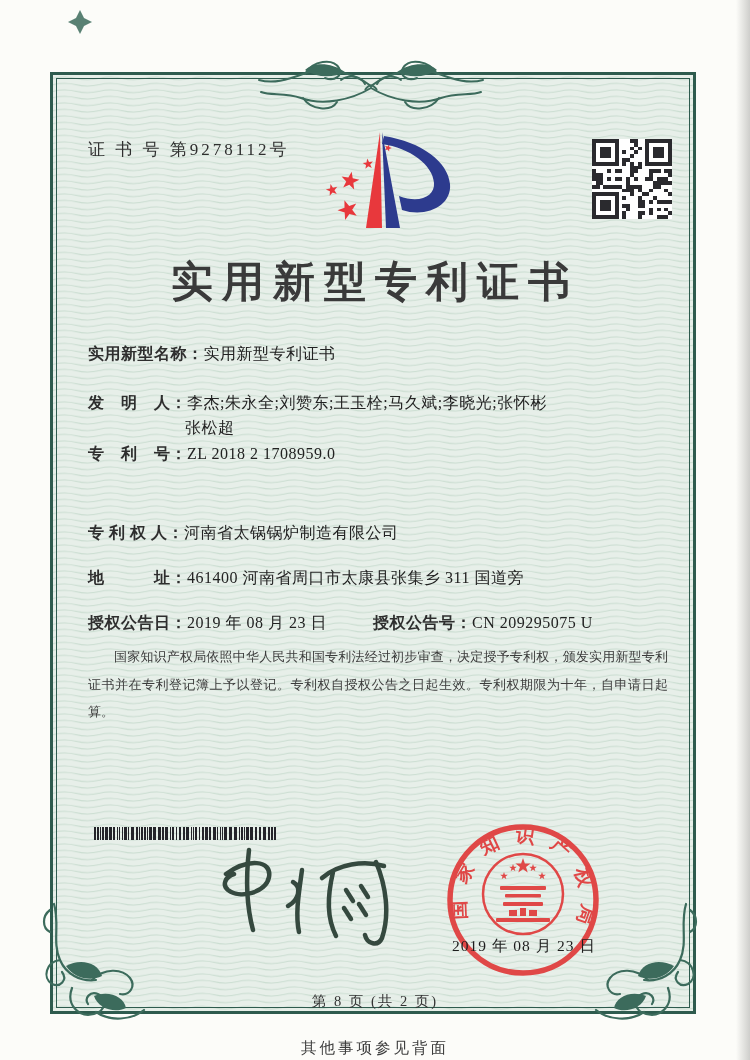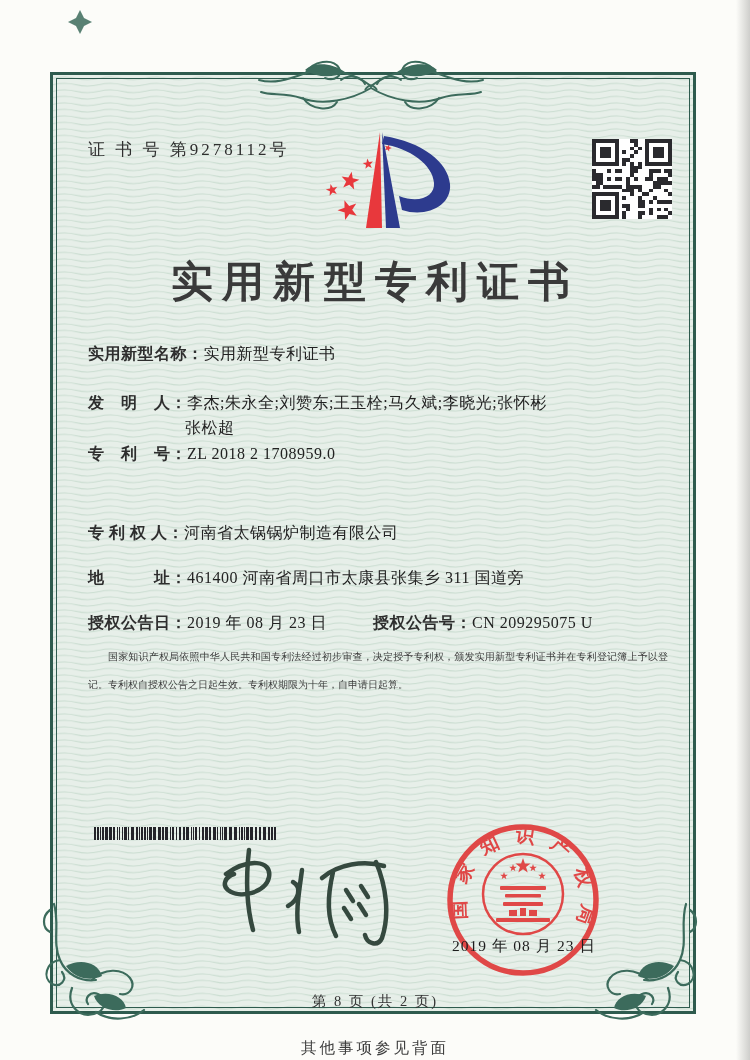--- a/index.html
+++ b/index.html
@@ -15,21 +15,21 @@
   #guilloche{position:absolute;left:0;top:0;width:100%;height:100%;}
   #content{position:absolute;left:0;top:16px;width:750px;height:836px;}
   .abs{position:absolute;}
   
   #cert-no{left:88px;top:122px;font-size:17px;letter-spacing:3px;color:#2f2f2f;}
   #title{left:0;top:238px;width:750px;text-align:center;font-size:42px;font-weight:700;
     letter-spacing:9px;color:#3a3a3a;}
   .frow{left:88px;font-size:16px;color:#2e2e2e;letter-spacing:0.5px;white-space:nowrap;}
   .frow .lbl{color:#2e2e2e;font-weight:bold;}
   .frow .val{color:#222;}
-  #paras{left:88px;top:627px;width:580px;font-size:10px;line-height:27.5px;
+  #paras{left:88px;top:627px;width:580px;font-size:13px;line-height:27.5px;
     color:#3b3b3b;text-align:justify;}
   #paras p{margin:0 0 4px 0;text-indent:2em;}
   #officer{left:95px;top:864px;font-family:"Liberation Sans","DejaVu Sans",sans-serif;
     font-size:18px;color:#222;line-height:31px;letter-spacing:2px;}
   #seal-date{left:452px;top:920px;width:170px;font-size:15.5px;color:#1d1d1d;
     letter-spacing:1px;white-space:nowrap;}
   #page-ind{left:0;top:976px;width:750px;text-align:center;font-size:14.5px;color:#333;letter-spacing:2px;}
   #foot-note{left:0;top:1022px;width:750px;text-align:center;font-size:15.5px;color:#3d3d3d;letter-spacing:3px;}
   
   #logo{left:306px;top:110px;width:158px;height:118px;}

